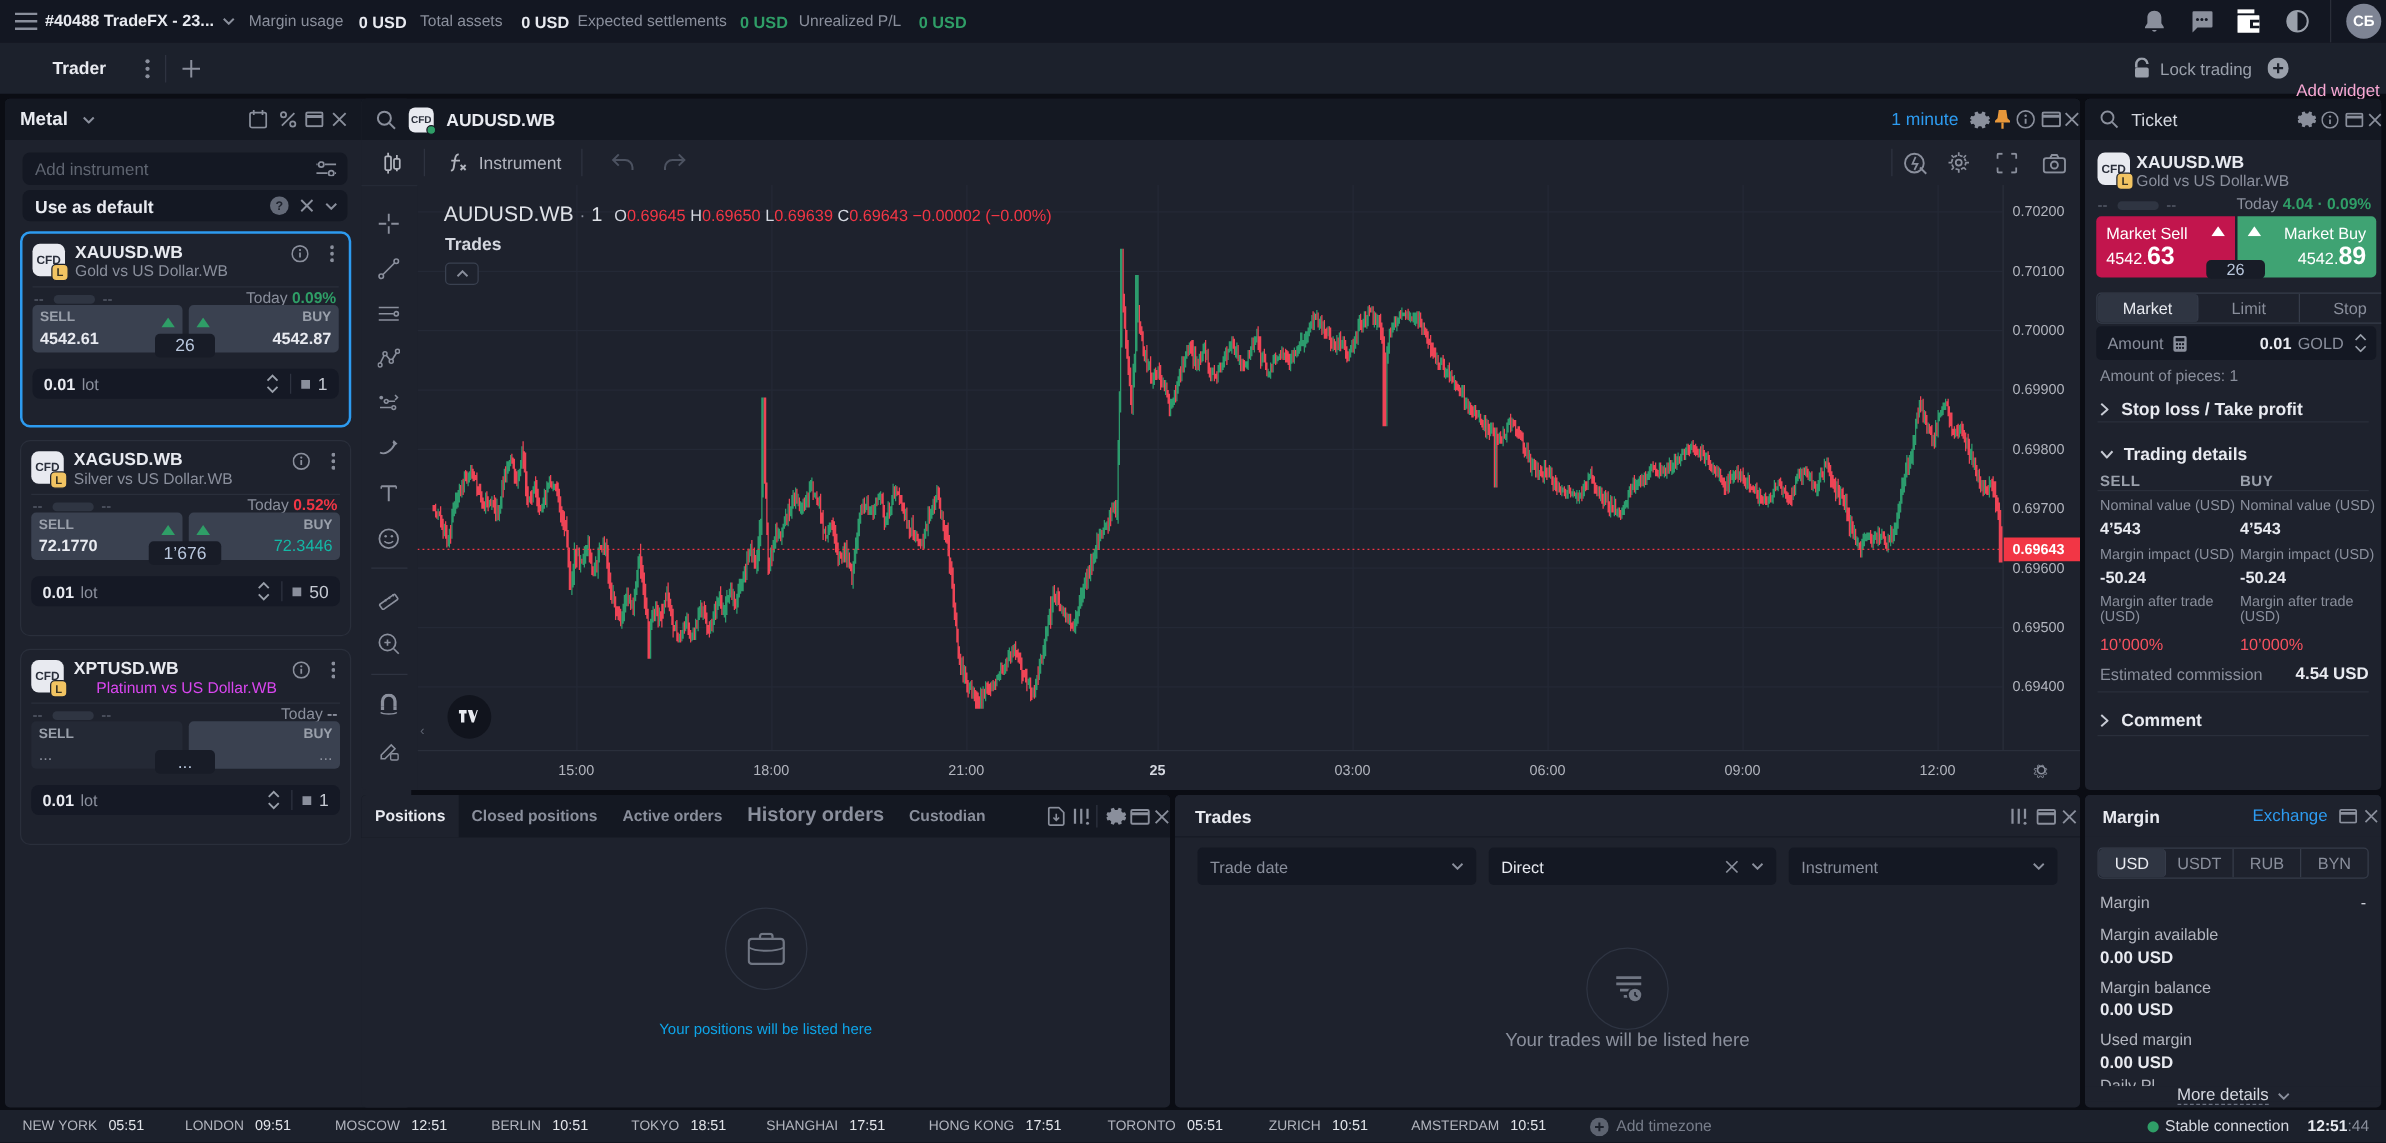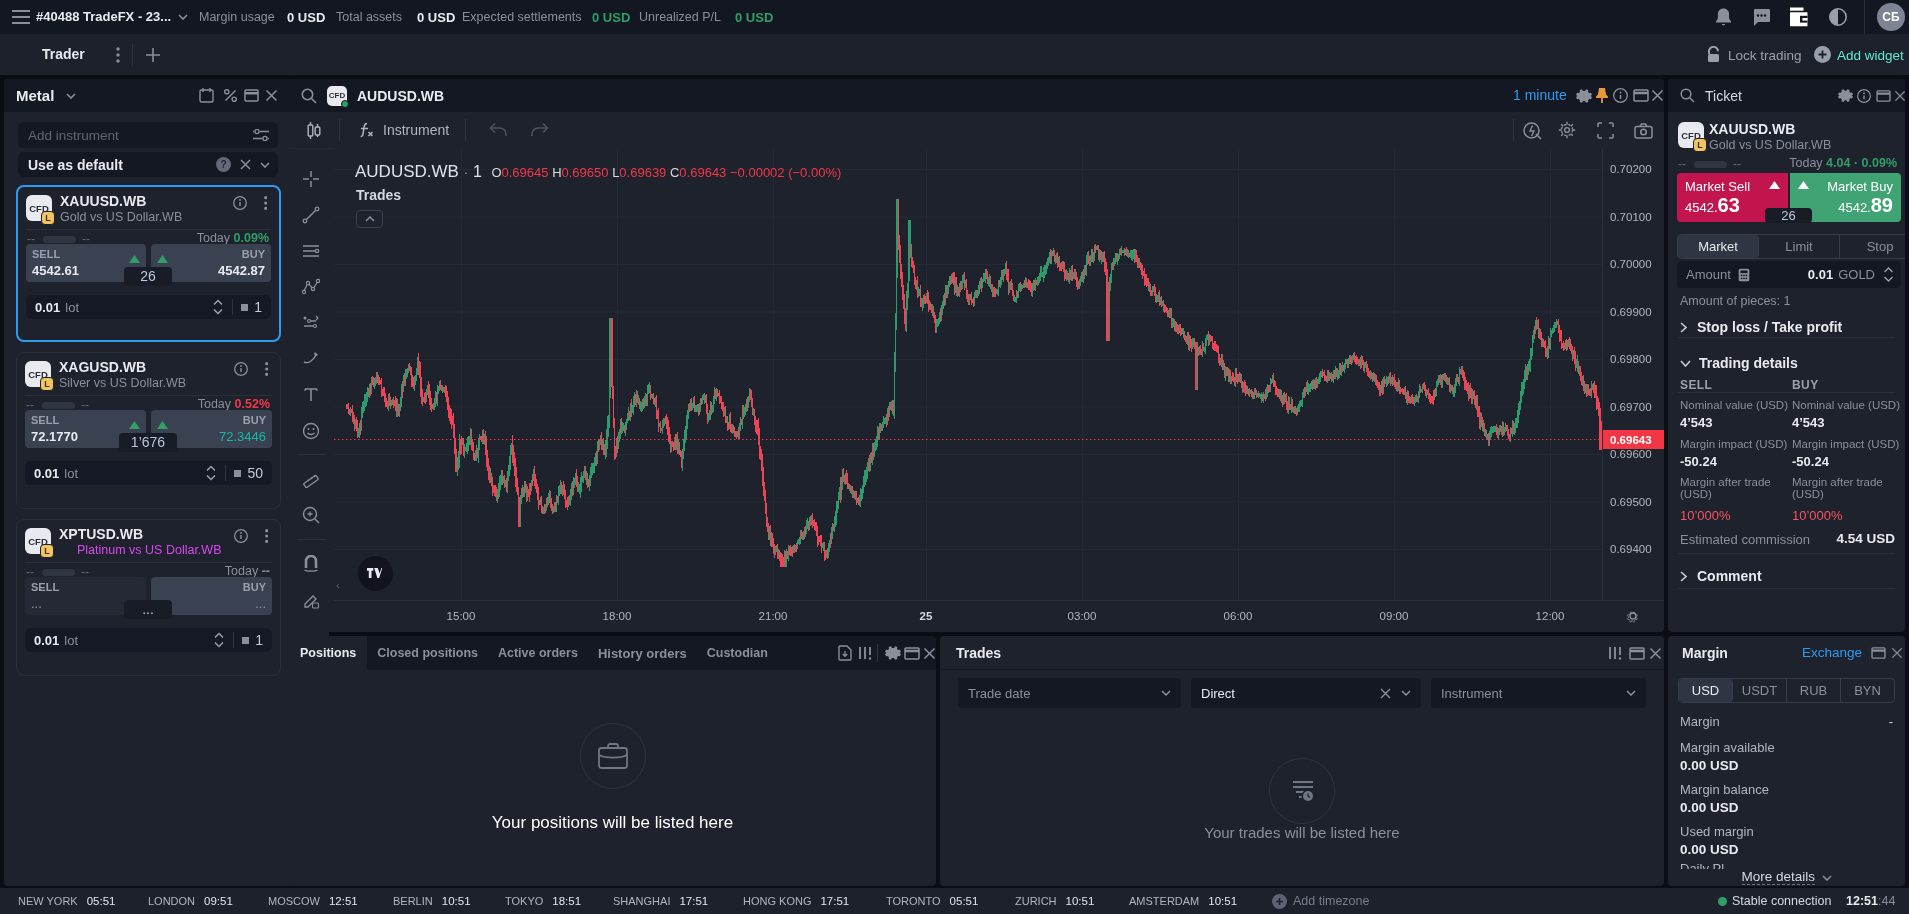--- a/index.html
+++ b/index.html
@@ -91,21 +91,21 @@
     </svg>
   <svg class="i" style="left:1706px;top:12px" width="17" height="18" viewBox="0 0 17 18">
       <path d="M3 8V5.5A4.5 4.5 0 0 1 12 5.2" stroke="#9aa0ab" stroke-width="2" fill="none"></path>
       <rect x="2" y="8" width="11" height="8" rx="1.5" fill="#9aa0ab"></rect>
     </svg>
   <div style="left:1728px;top:14px;font-size:13.5px;color:#9aa0ab">Lock trading</div>
   <svg class="i" style="left:1814px;top:12px" width="17" height="17" viewBox="0 0 17 17">
       <circle cx="8.5" cy="8.5" r="8.5" fill="#9aa0ab"></circle>
       <path d="M8.5 4.5v8M4.5 8.5h8" stroke="#1c212c" stroke-width="1.8"></path>
     </svg>
-  <div style="left:1837px;top:14px;font-size:13.5px;color:#5eead4">Add widget</div>
+  <div style="left:1837px;top:31px;font-size:13.5px;color:#f9a8d4">Add widget</div>
 </div>
 
 <div class="panel" style="left:4px; top:79px; width:325px; height:807px;">
   <div class="phead">
     <div style="font-size:15px;font-weight:bold;color:#e8eaf0;margin-left:12px">Metal</div>
     <svg class="i" style="position:absolute;left:62px;top:14px" width="10" height="6" viewBox="0 0 10 6">
         <path d="M1 1l4 4 4-4" stroke="#8a8f9c" stroke-width="1.6" fill="none"></path>
       </svg>
     <svg class="i" style="position:absolute;left:195px;top:9px" width="15" height="15" viewBox="0 0 15 15">
         <rect x="1" y="2" width="13" height="12" rx="1.5" stroke="#8a8f9c" stroke-width="1.4" fill="none"></rect>
@@ -467,21 +467,21 @@
         <path d="M8 0h4l2 6 2-6h1l-3.5 11h-2z" fill="#e8eaf0" transform="scale(0.9)"></path>
       </svg>
     </div>
 <div style="position:absolute;left:47px;top:500px;color:#5d6370;font-size:11px">‹</div>
 </div>
 <div class="panel" style="left:289px; top:636px; width:647px; height:250px;">
   <div class="phead" style="height:34px;padding:0;align-items:stretch;">
     <div style="background:#1e222d;padding:0 11px;display:flex;align-items:center;font-size:12.5px;font-weight:bold;color:#e8eaf0;white-space:nowrap">Positions</div>
     <div style="padding:0 10px;display:flex;align-items:center;font-size:12.5px;font-weight:bold;color:#8a8f9c;white-space:nowrap">Closed positions</div>
     <div style="padding:0 10px;display:flex;align-items:center;font-size:12.5px;font-weight:bold;color:#8a8f9c;white-space:nowrap">Active orders</div>
-    <div style="padding:0 10px;display:flex;align-items:center;font-size:13px;font-weight:bold;color:#8a8f9c;white-space:nowrap">History orders</div>
+    <div style="padding:0 10px;display:flex;align-items:center;font-size:16px;font-weight:bold;color:#8a8f9c;white-space:nowrap">History orders</div>
     <div style="padding:0 10px;display:flex;align-items:center;font-size:12.5px;font-weight:bold;color:#8a8f9c;white-space:nowrap">Custodian</div>
     <svg class="i" style="position:absolute;left:549px;top:9px" width="14" height="16" viewBox="0 0 14 16">
         <path d="M2 1h7l4 4v9a1 1 0 0 1-1 1H2a1 1 0 0 1-1-1V2a1 1 0 0 1 1-1z" stroke="#8a8f9c" stroke-width="1.4" fill="none"></path>
         <path d="M7 6v5M4.7 9l2.3 2.3L9.3 9" stroke="#8a8f9c" stroke-width="1.3" fill="none"></path>
       </svg>
     <svg class="i" style="position:absolute;left:569px;top:9px" width="15" height="16" viewBox="0 0 15 16">
         <path d="M2 2v12M7 2v12M12 2v8" stroke="#8a8f9c" stroke-width="1.8"></path>
         <circle cx="12" cy="13.5" r="1.2" fill="#8a8f9c"></circle>
       </svg>
     <div style="position:absolute;left:588px;top:8px;width:1px;height:18px;background:#2e3340"></div>
@@ -497,21 +497,21 @@
       </svg>
   </div>
   <div style="position:absolute;left:0;top:34px;right:0;bottom:0;display:flex;flex-direction:column;align-items:center;justify-content:center">
     <div style="width:66px;height:66px;border-radius:50%;border:1px solid #2e3442;display:flex;align-items:center;justify-content:center">
       <svg width="30" height="26" viewBox="0 0 30 26">
           <rect x="1" y="5" width="28" height="20" rx="2.5" stroke="#707683" stroke-width="1.8" fill="none"></rect>
           <path d="M10 5V3a2 2 0 0 1 2-2h6a2 2 0 0 1 2 2v2" stroke="#707683" stroke-width="1.8" fill="none"></path>
           <path d="M1 12c6 3.5 22 3.5 28 0" stroke="#707683" stroke-width="1.6" fill="none"></path>
         </svg>
     </div>
-    <div style="font-size:17px;color:#ffffff;margin-top:24px">Your positions will be listed here</div>
+    <div style="font-size:12px;color:#0ea5e9;margin-top:24px">Your positions will be listed here</div>
   </div>
 </div>
 
 <div class="panel" style="left:940px; top:636px; width:724px; height:250px;">
   <div class="phead" style="height:34px;background:#1e222d;border-bottom:1px solid #161a24">
     <div style="font-size:14px;font-weight:bold;color:#e8eaf0;margin-left:16px">Trades</div>
     <svg class="i" style="position:absolute;left:668px;top:9px" width="15" height="16" viewBox="0 0 15 16">
         <path d="M2 2v12M7 2v12M12 2v8" stroke="#8a8f9c" stroke-width="1.8"></path>
         <circle cx="12" cy="13.5" r="1.2" fill="#8a8f9c"></circle>
       </svg>

